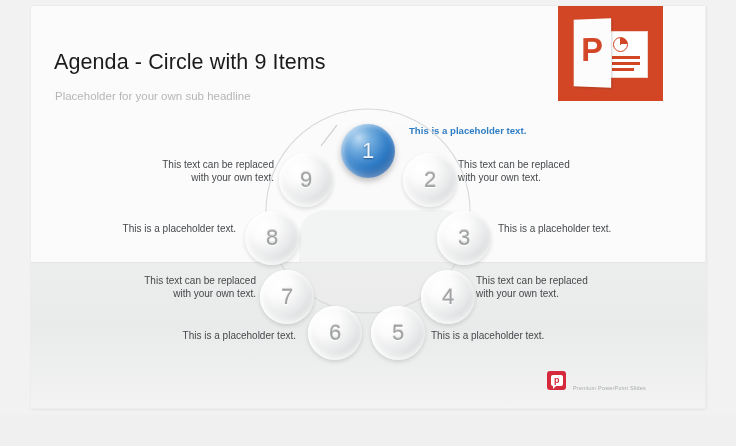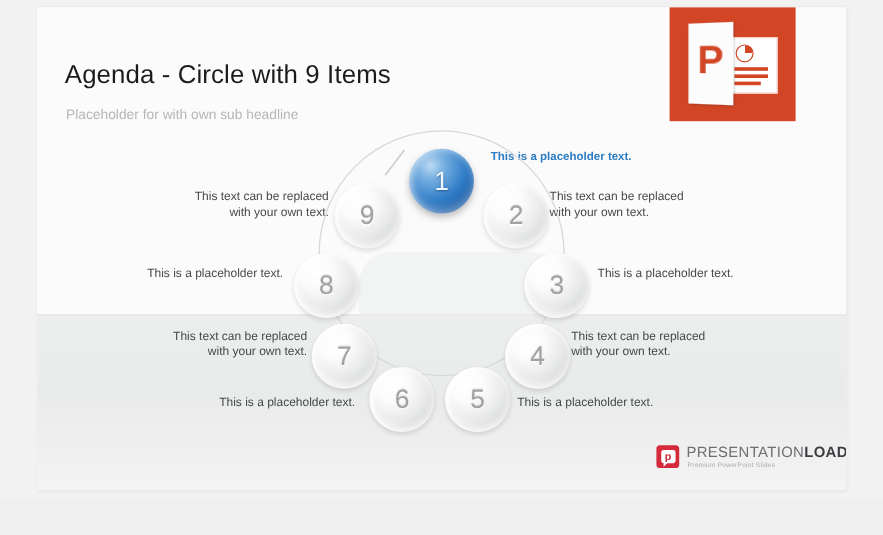--- a/index.html
+++ b/index.html
@@ -159,21 +159,21 @@
 
     <div class="band"></div>
     <div class="band-top-line"></div>
 
     <div class="watermark">
       <div class="wm-a"></div>
       <div class="wm-b"></div>
     </div>
 
     <div class="title">Agenda - Circle with 9 Items</div>
-    <div class="subtitle">Placeholder for with own sub headline</div>
+    <div class="subtitle">Placeholder for your own sub headline</div>
 
     <div class="ppt-logo">
       <div class="ppt-slide">
         <div class="pie"></div>
         <div class="ln" style="top:24px;width:28px;"></div>
         <div class="ln" style="top:30px;width:28px;"></div>
         <div class="ln" style="top:36px;width:22px;"></div>
       </div>
       <div class="ppt-panel">
         <div class="ppt-p">P</div>
@@ -242,18 +242,17 @@
 with your own text.</div>
 
     </div>
 
     <div class="pl">
       <div class="pl-mark">
         <div class="pl-bubble">
           <i>p</i>
         </div>
       </div>
-      <div class="pl-name"><span>PRESENTATION</span><b>LOAD</b></div>
       <div class="pl-tag">Premium PowerPoint Slides</div>
     </div>
 
   </div>
 </div>
 
 </body></html>

